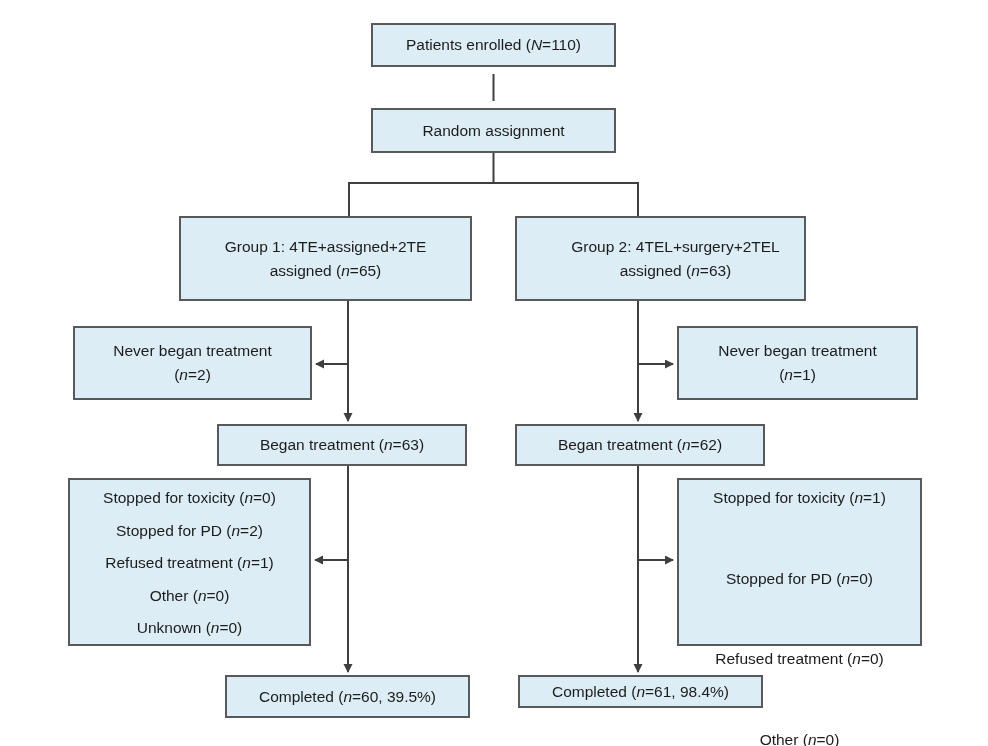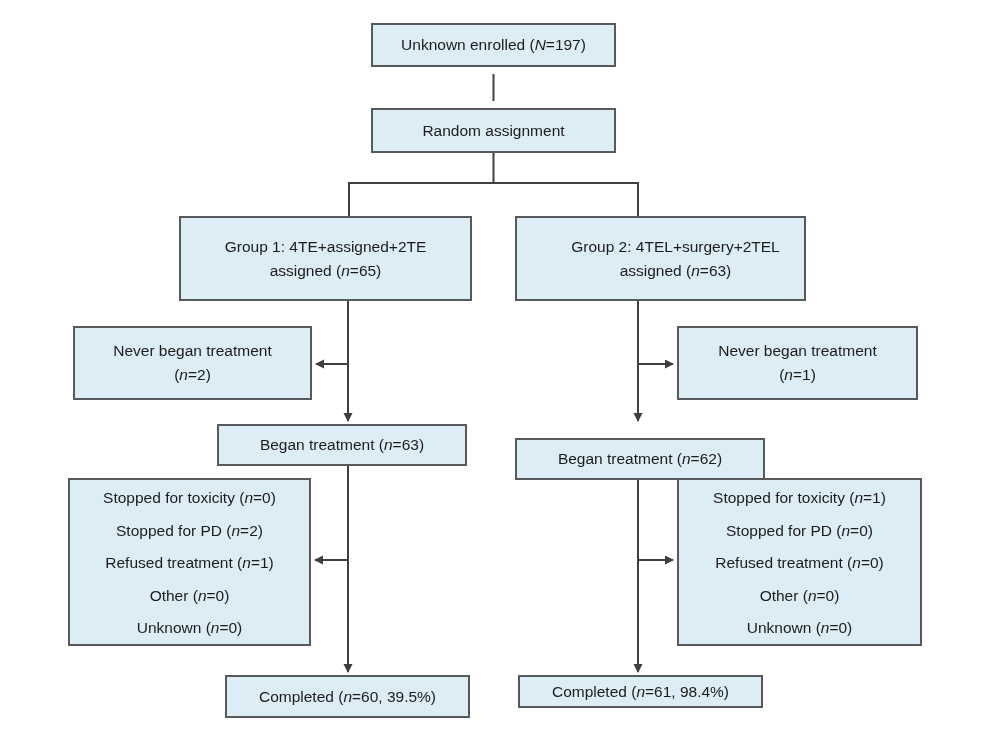--- a/index.html
+++ b/index.html
@@ -61,21 +61,21 @@
     <line x1="348" y1="466" x2="348" y2="672" marker-end="url(#arrow)"></line>
     <line x1="348" y1="560" x2="315" y2="560" marker-end="url(#arrow)"></line>
 
     <line x1="638" y1="301" x2="638" y2="421" marker-end="url(#arrow)"></line>
     <line x1="638" y1="364" x2="673" y2="364" marker-end="url(#arrow)"></line>
     <line x1="638" y1="466" x2="638" y2="672" marker-end="url(#arrow)"></line>
     <line x1="638" y1="560" x2="673" y2="560" marker-end="url(#arrow)"></line>
   </svg>
 
   <div class="box" style="left:371px;top:23px;width:245px;height:44px;">
-    <div><span>Unknown enrolled (</span><span class="iv">N</span><span>=197)</span></div>
+    <div><span>Patients enrolled (</span><span class="iv">N</span><span>=110)</span></div>
   </div>
 
   <div class="box" style="left:371px;top:108px;width:245px;height:45px;">
     <div>Random assignment</div>
   </div>
 
   <div class="box" style="left:179px;top:216px;width:293px;height:85px;">
     <div>Group 1: 4TE+assigned+2TE</div>
     <div><span>assigned (</span><span class="iv">n</span><span>=65)</span></div>
   </div>
@@ -92,33 +92,33 @@
 
   <div class="box" style="left:677px;top:326px;width:241px;height:74px;">
     <div>Never began treatment</div>
     <div><span>(</span><span class="iv">n</span><span>=1)</span></div>
   </div>
 
   <div class="box" style="left:217px;top:424px;width:250px;height:42px;">
     <div><span>Began treatment (</span><span class="iv">n</span><span>=63)</span></div>
   </div>
 
-  <div class="box" style="left:515px;top:424px;width:250px;height:42px;margin-top:14px;">
+  <div class="box" style="left:515px;top:424px;width:250px;height:42px;">
     <div><span>Began treatment (</span><span class="iv">n</span><span>=62)</span></div>
   </div>
 
   <div class="box reasons" style="left:68px;top:478px;width:243px;height:168px;">
     <div class="reason-row"><span>Stopped for toxicity (</span><span class="iv">n</span><span>=0)</span></div>
     <div class="reason-row"><span>Stopped for PD (</span><span class="iv">n</span><span>=2)</span></div>
     <div class="reason-row"><span>Refused treatment (</span><span class="iv">n</span><span>=1)</span></div>
     <div class="reason-row"><span>Other (</span><span class="iv">n</span><span>=0)</span></div>
     <div class="reason-row"><span>Unknown (</span><span class="iv">n</span><span>=0)</span></div>
   </div>
 
-  <div class="box reasons" style="left:677px;top:478px;width:245px;height:168px;">
+  <div class="box reasons" style="left:677px;top:478px;width:245px;height:168px;gap:48px;">
     <div class="reason-row"><span>Stopped for toxicity (</span><span class="iv">n</span><span>=1)</span></div>
     <div class="reason-row"><span>Stopped for PD (</span><span class="iv">n</span><span>=0)</span></div>
     <div class="reason-row"><span>Refused treatment (</span><span class="iv">n</span><span>=0)</span></div>
     <div class="reason-row"><span>Other (</span><span class="iv">n</span><span>=0)</span></div>
     <div class="reason-row"><span>Unknown (</span><span class="iv">n</span><span>=0)</span></div>
   </div>
 
   <div class="box" style="left:225px;top:675px;width:245px;height:43px;">
     <div><span>Completed (</span><span class="iv">n</span><span>=60, 39.5%)</span></div>
   </div>

